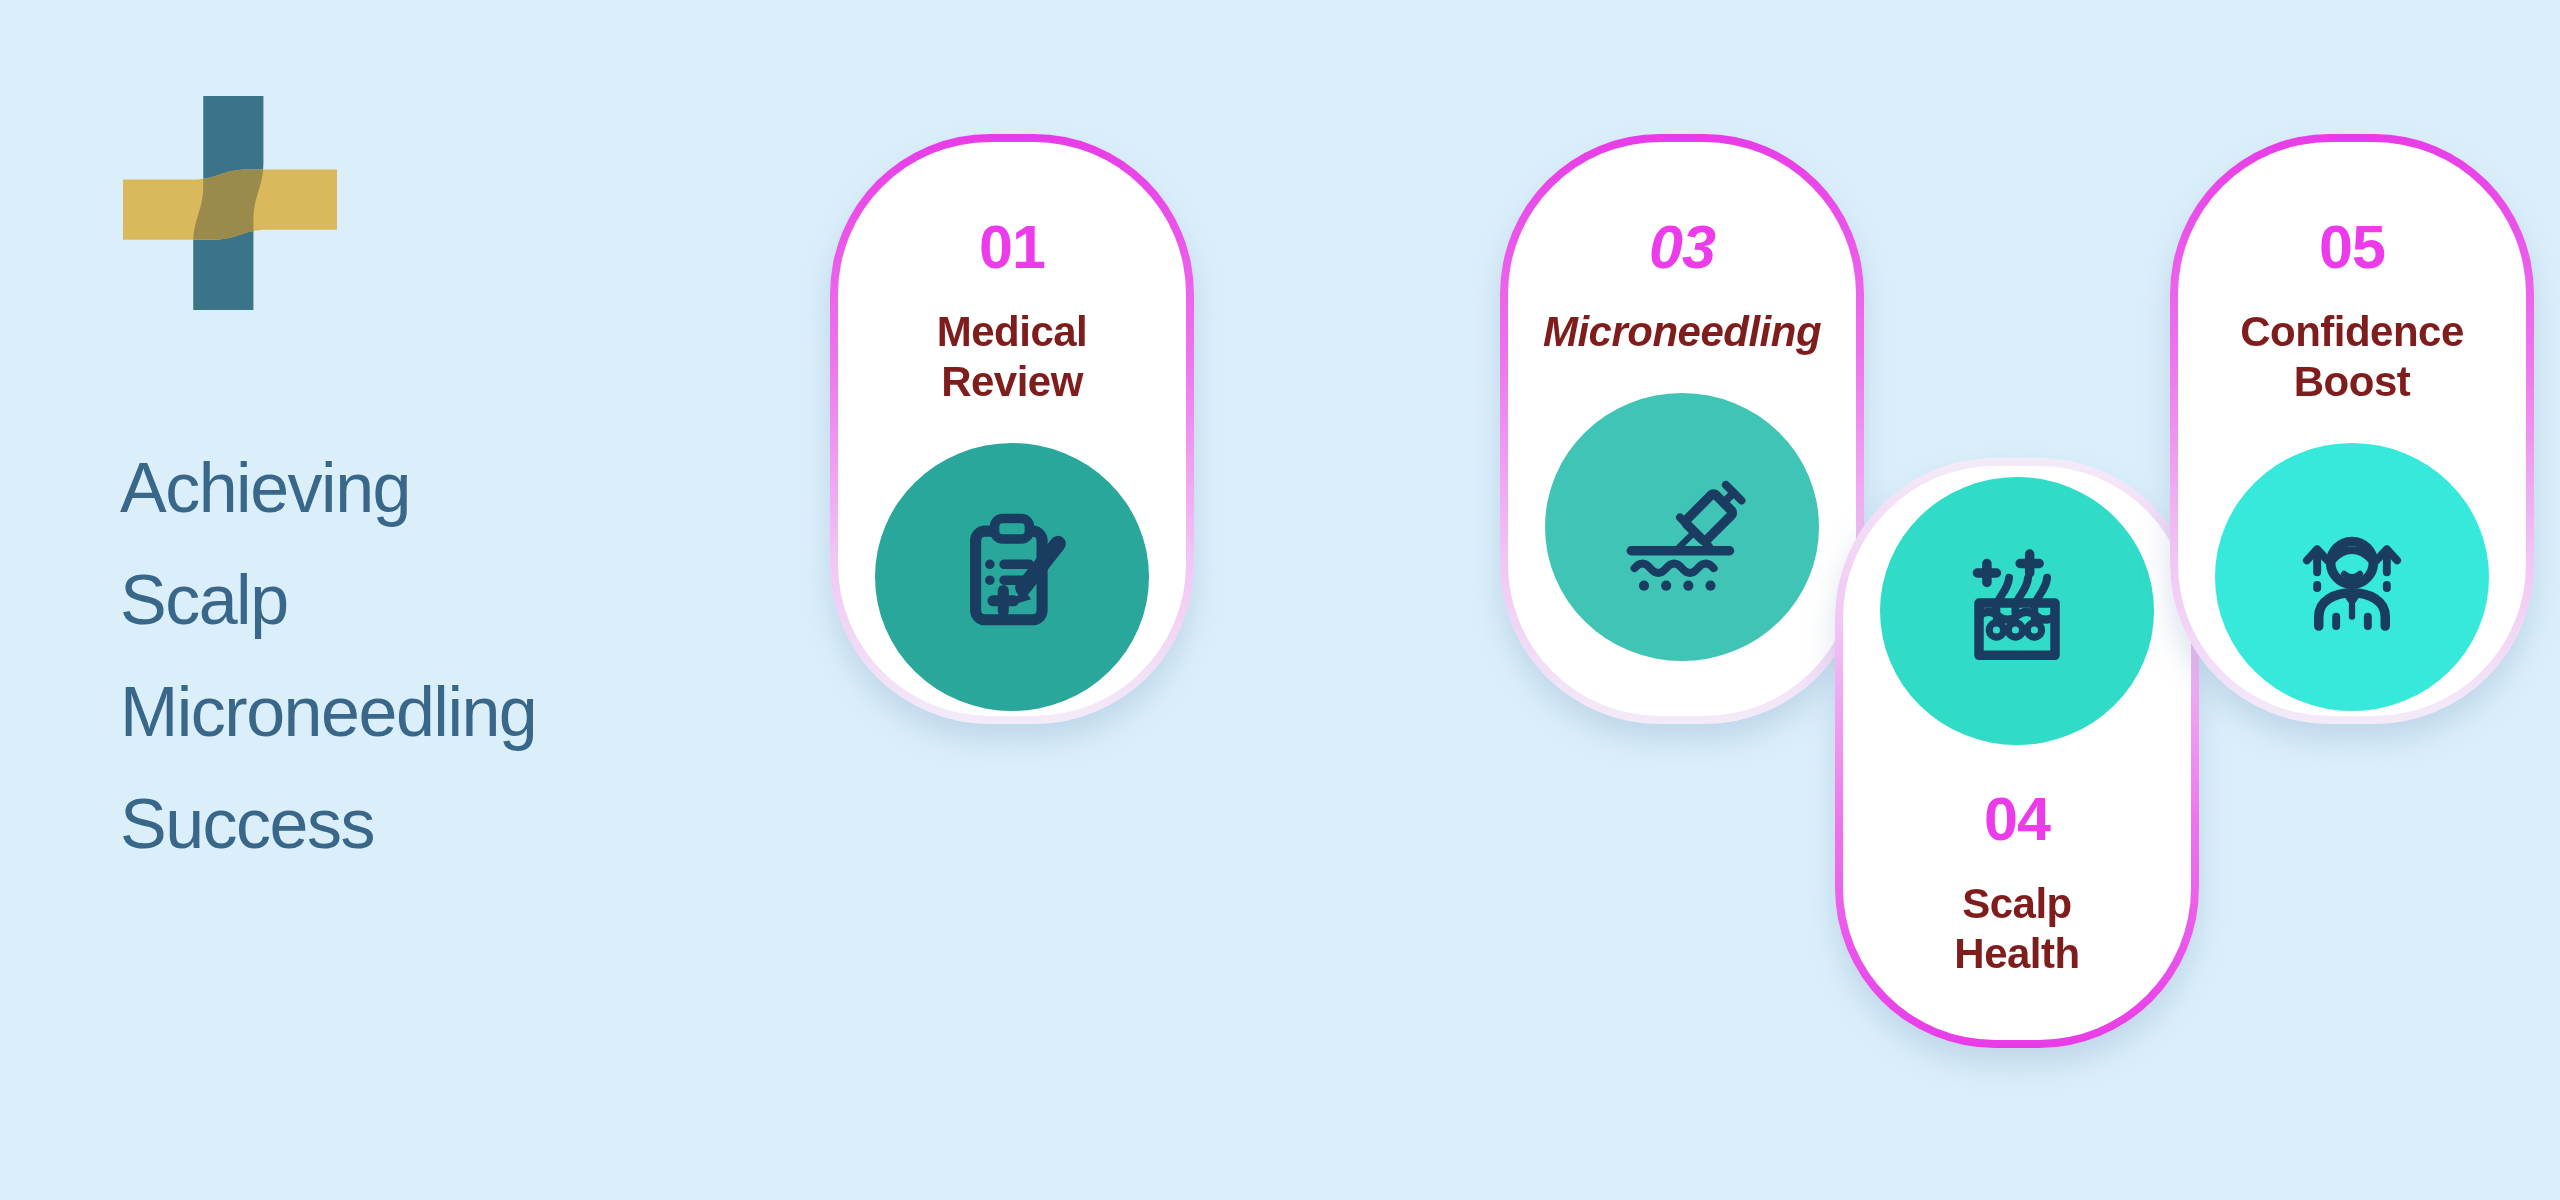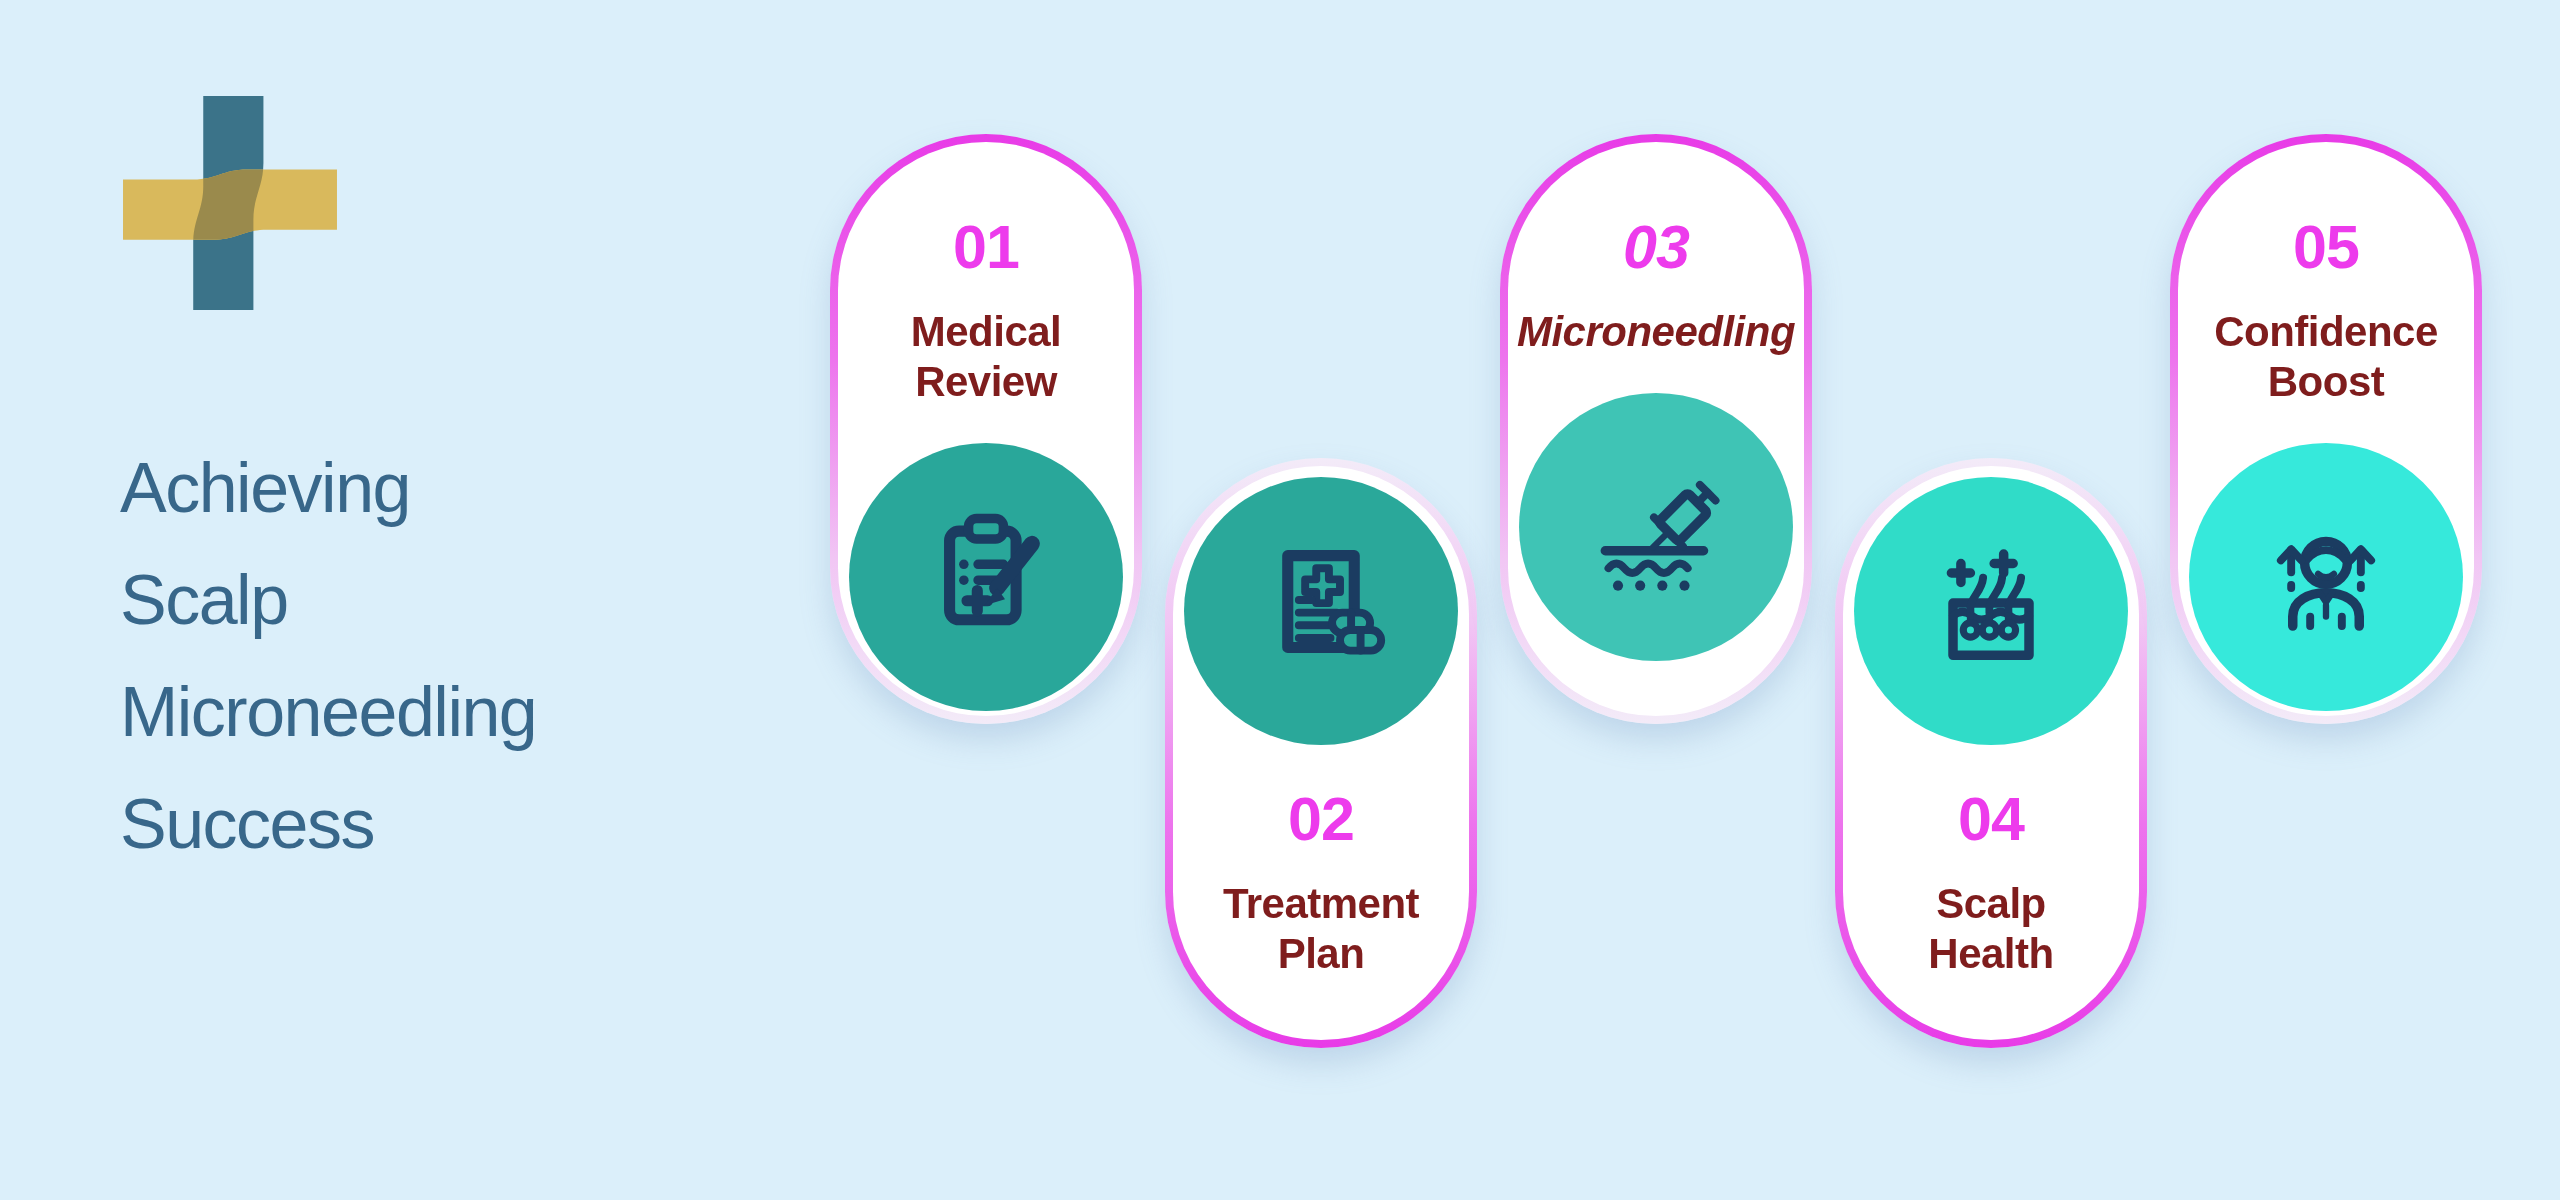--- a/index.html
+++ b/index.html
@@ -14,21 +14,21 @@
   #logo{position:absolute;left:113px;top:86px;width:234px;height:234px;}
   #logo svg{width:100%;height:100%;}
   
   #title{
     position:absolute;left:120px;top:432px;width:440px;
     font-size:70px;line-height:112px;font-weight:normal;
     letter-spacing:-1.5px;color:#38678A;
   }
   
   .card{
-    position:absolute;width:312px;height:590px;
+    position:absolute;width:364px;height:590px;
     border-radius:160px;padding:8px;box-sizing:border-box;
     box-shadow:0 16px 30px rgba(120,150,195,.28);
   }
   .card.number-top{
     top:134px;
     background:linear-gradient(180deg,#E83BE7 0%,#ED74ED 38%,#F1C6F4 72%,#F3EBF8 100%);
   }
   .card.circle-top{
     top:458px;
     background:linear-gradient(0deg,#E83BE7 0%,#ED74ED 38%,#F1C6F4 72%,#F3EBF8 100%);
@@ -94,40 +94,20 @@
           <circle cx="34" cy="50" r="3" fill="currentColor" stroke="none"></circle>
           <path d="M43 40h16M43 50h16" stroke-width="6"></path>
           <path d="M36 63h13M42.5 56.5v13" stroke-width="7"></path>
           <path d="M77 27 L55 55" stroke-width="10"></path>
           <path d="M55 55 l-8 11 13 -4 z" fill="currentColor" stroke="none"></path>
         </svg>
       </div>
     </div>
   </div>
 
-  <div class="card circle-top pos-2">
-    <div class="card-inner">
-      <div class="circle" style="background: rgb(42, 168, 154); --cc: #2AA89A;">
-        <svg viewBox="0 0 96 96" fill="none" stroke="currentColor" stroke-linecap="round" stroke-linejoin="round">
-          <rect x="27" y="13" width="42" height="58" stroke-width="7"></rect>
-          <path d="M45 21h8v7h7v8h-7v7h-8v-7h-7v-8h7z" stroke-width="5"></path>
-          <path d="M34 41h8M34 49h24M34 57h24M34 65h20" stroke-width="5"></path>
-          <g stroke-width="5">
-            <rect x="55" y="49" width="24" height="13" rx="6.5" fill="var(--cc)"></rect>
-            <path d="M67 49v13"></path>
-            <rect x="60" y="60" width="26" height="13" rx="6.5" fill="var(--cc)"></rect>
-            <path d="M73 60v13"></path>
-          </g>
-        </svg>
-      </div>
-      <div class="num">02</div>
-      <div class="label">Treatment
-Plan</div>
-    </div>
-  </div>
 
   <div class="card number-top pos-3">
     <div class="card-inner">
       <div class="num">03</div>
       <div class="label">Microneedling</div>
       <div class="circle" style="background: rgb(63, 196, 181); --cc: #3FC4B5;">
         <svg viewBox="0 0 96 96" fill="none" stroke="currentColor" stroke-linecap="round" stroke-linejoin="round">
           <path d="M16 63h62" stroke-width="6"></path>
           <path d="M18 74 q5 -6 10 0 t10 0 t10 0 t10 0 t10 0" stroke-width="5"></path>
           <circle cx="24" cy="85" r="3.2" fill="currentColor" stroke="none"></circle>

